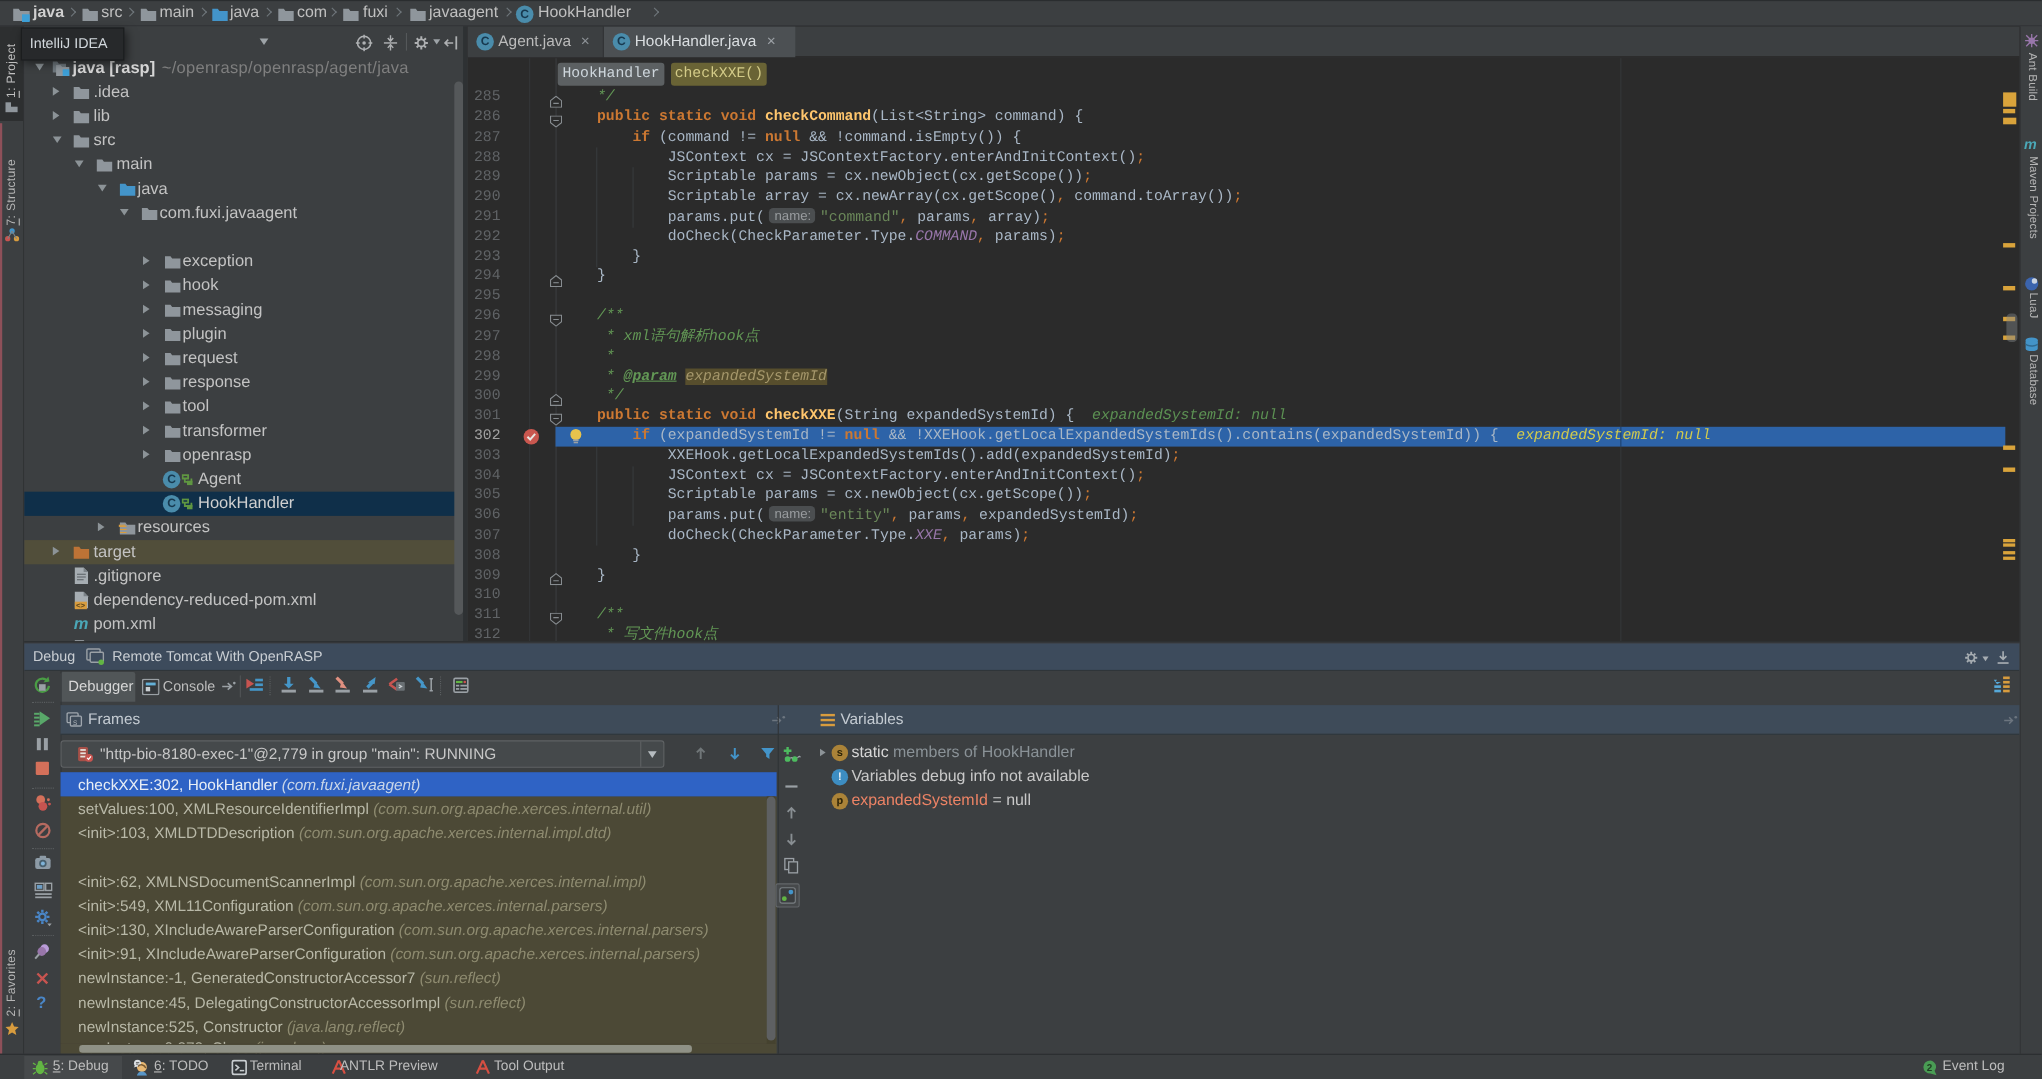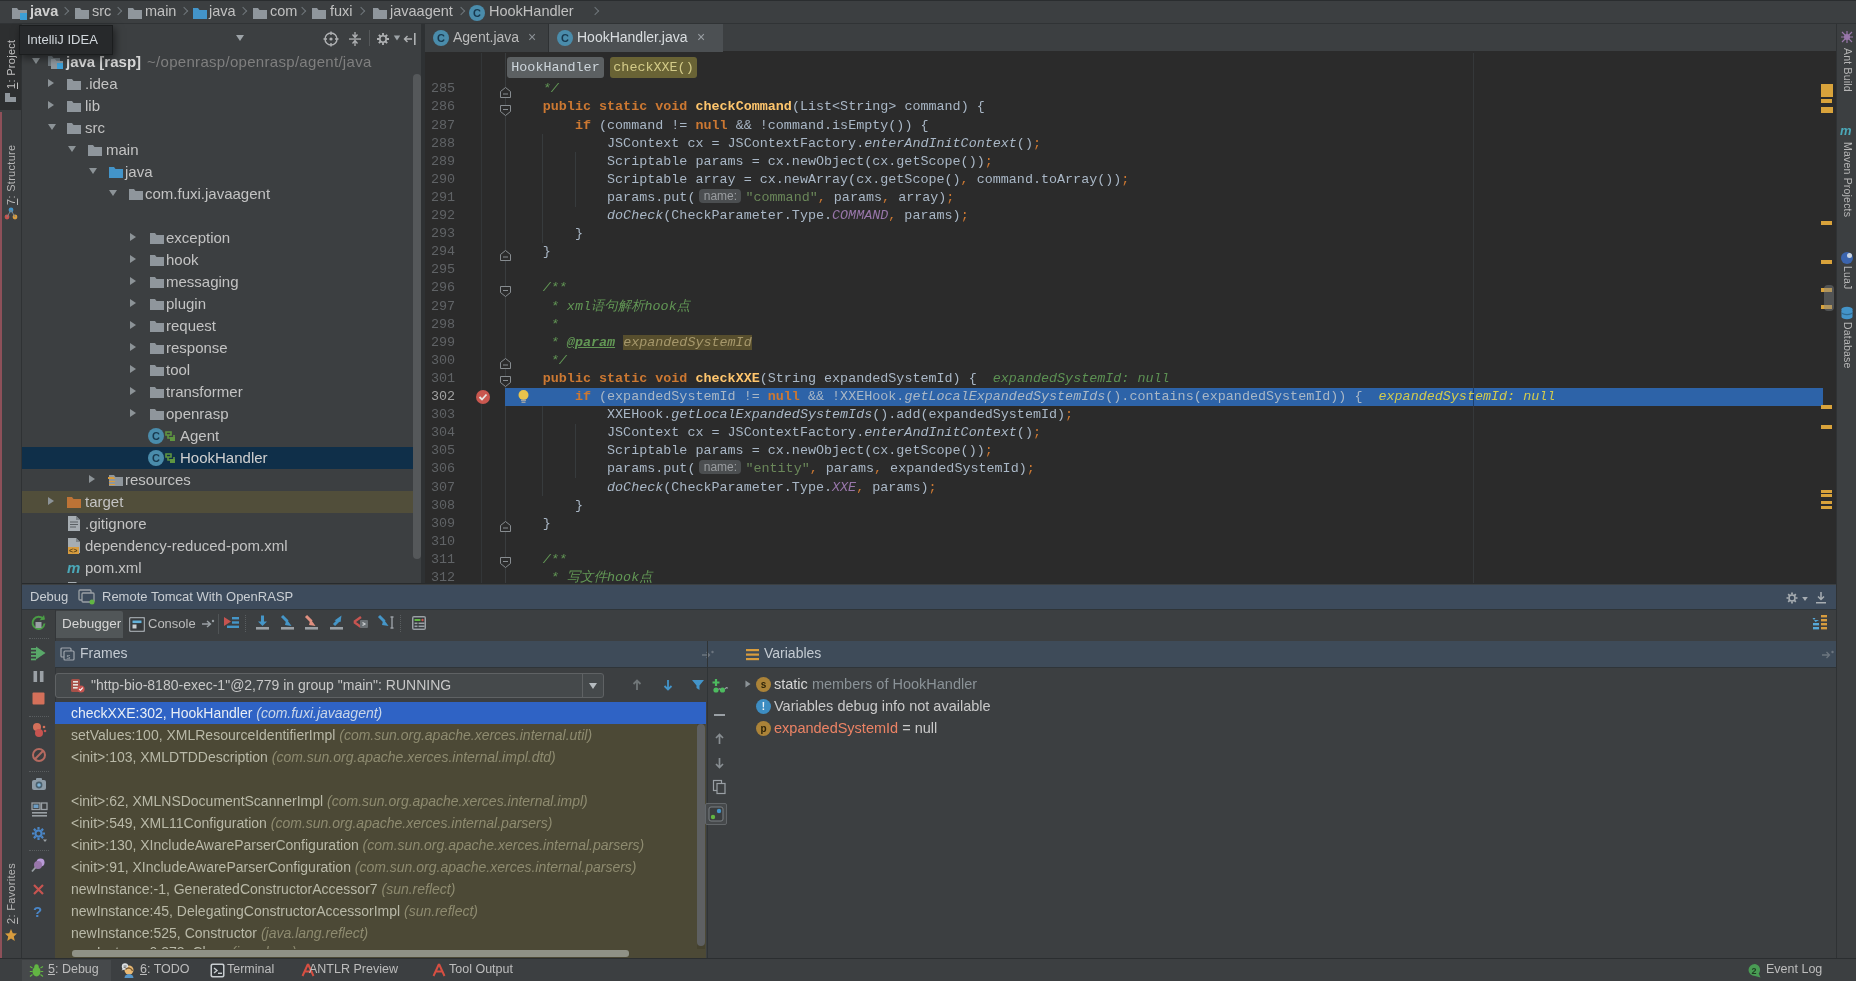--- a/index.html
+++ b/index.html
@@ -5,30 +5,30 @@
 body{font-family:"Liberation Sans",sans-serif;color:#bbbbbb;font-size:13px}
 .ab{position:absolute}
 #root{position:absolute;left:0;top:0;width:1856px;height:981px;background:#3c3f41}
 
 .code{font-family:"Liberation Mono",monospace;font-size:13.4px;white-space:pre;color:#a9b7c6}
 .k{color:#cc7832;font-weight:bold}
 .m{color:#ffc66d;font-weight:bold}
 .s{color:#6a8759}
 .c{color:#629755;font-style:italic}
 .d{color:#629755;font-weight:bold;text-decoration:underline}
-.i{font-style:italic}
+.i{}
 .f{color:#9876aa;font-style:italic}
 .p{color:#cc7832}
 .gg{color:#5c9153;font-style:italic}
 .gy{color:#d3cb4d;font-style:italic}
 .hl{background:#574e2d;color:#a5976b}
 .chip{display:inline-block;background:#4b4e50;color:#999c9f;border-radius:4px;font-size:12px;line-height:14px;padding:0 4px;vertical-align:1px;font-family:"Liberation Sans",sans-serif}
 .ln{position:absolute;left:4px;width:26px;text-align:right;color:#606366;font-family:"Liberation Mono",monospace;font-size:13.4px;line-height:18.1px}
 .cl{position:absolute;left:85.6px;height:18.1px;line-height:18.1px}
-.chip{margin:0 4px;width:42px;text-align:center}
+.chip{margin:0 4px;width:42px;text-align:right}
 
 .trow{position:absolute;left:0;width:399px;height:22px;line-height:22px;font-size:15px;color:#c3c3c3}
 .tsel{background:#0f2f49}
 .tolive{background:#514e3a}
 
 .tri-r{display:inline-block;width:0;height:0;border-left:6px solid #8c9397;border-top:4.5px solid transparent;border-bottom:4.5px solid transparent}
 .tri-d{display:inline-block;width:0;height:0;border-top:6px solid #8c9397;border-left:4.5px solid transparent;border-right:4.5px solid transparent}
 .vtextL{writing-mode:vertical-rl;transform:rotate(180deg);font-size:12px;color:#b6b6b6;letter-spacing:.3px}
 .vtextR{writing-mode:vertical-rl;font-size:10.5px;color:#b6b6b6;letter-spacing:.2px}
 .frow{position:absolute;left:0;width:651px;height:22px;line-height:22px;font-size:14px;color:#b9b9a8;padding-left:16px;white-space:nowrap;overflow:hidden}

